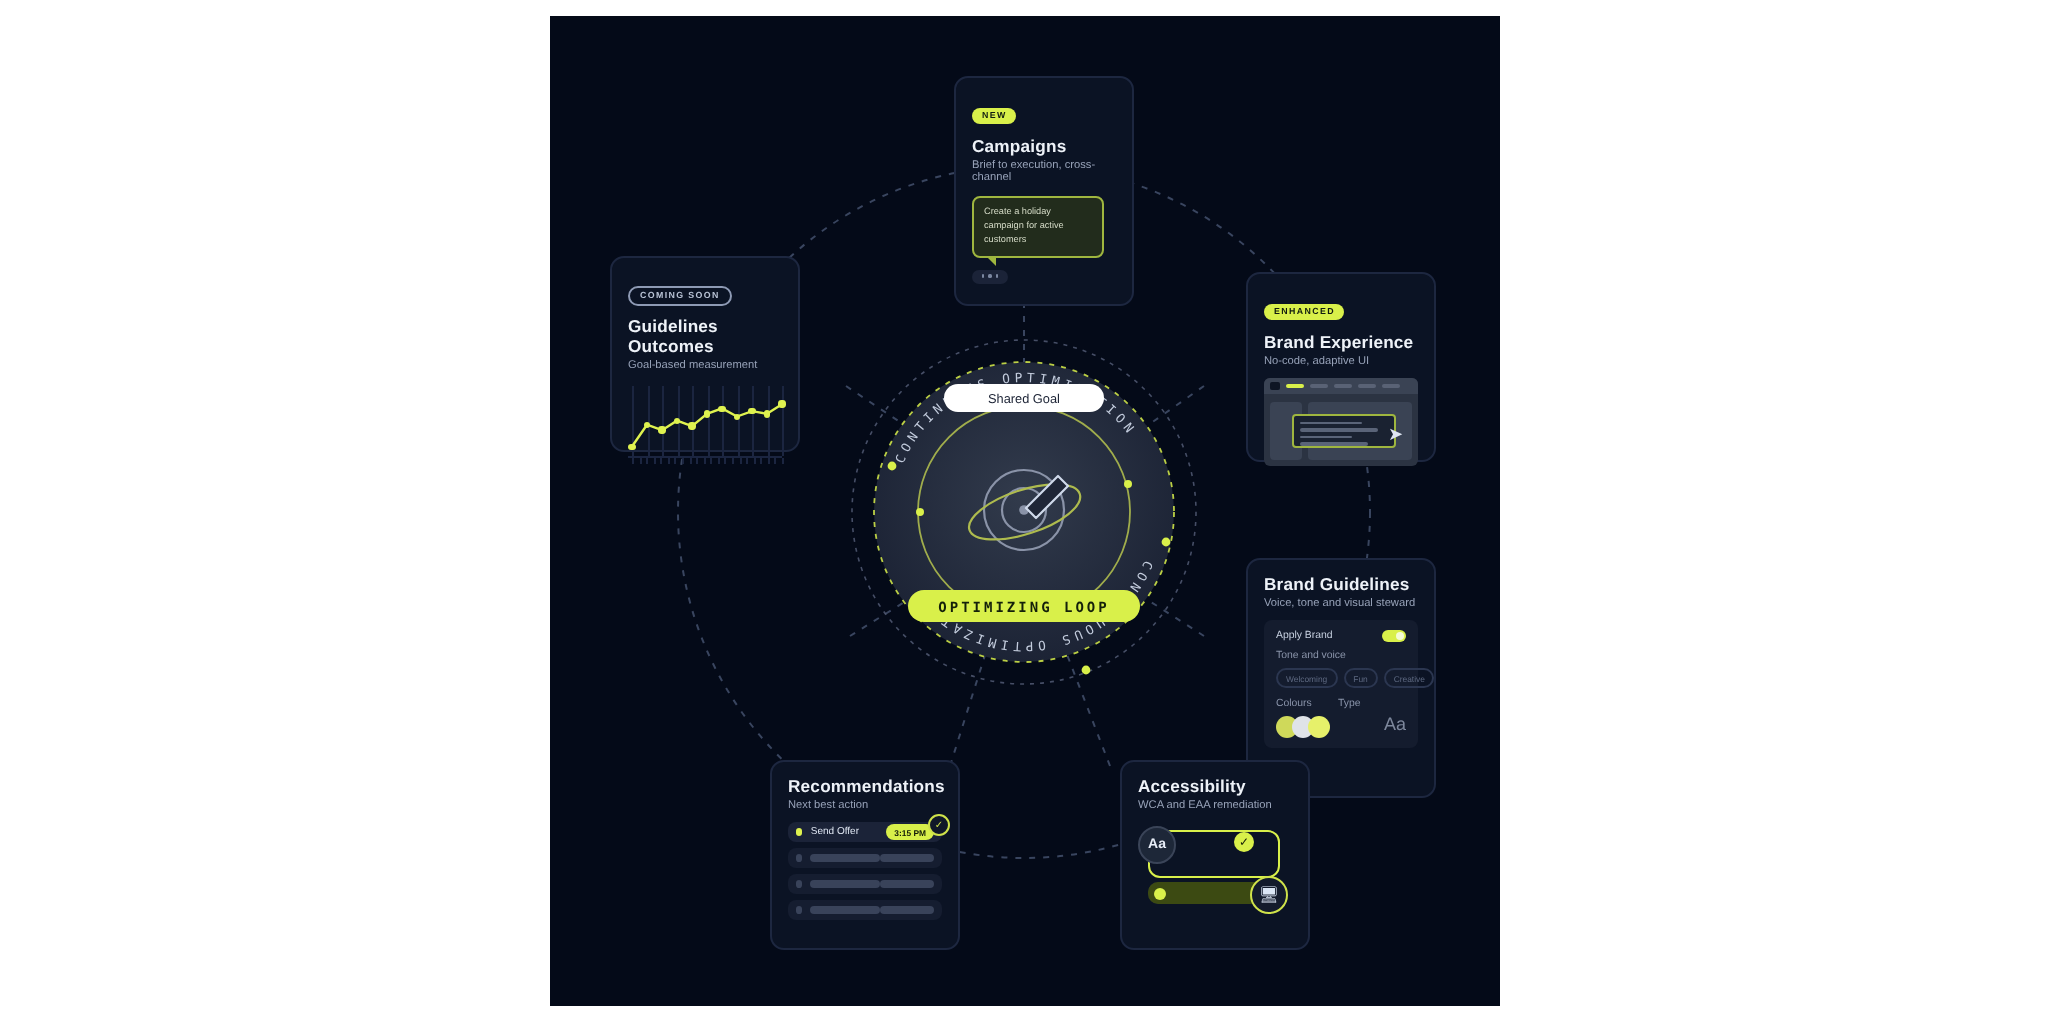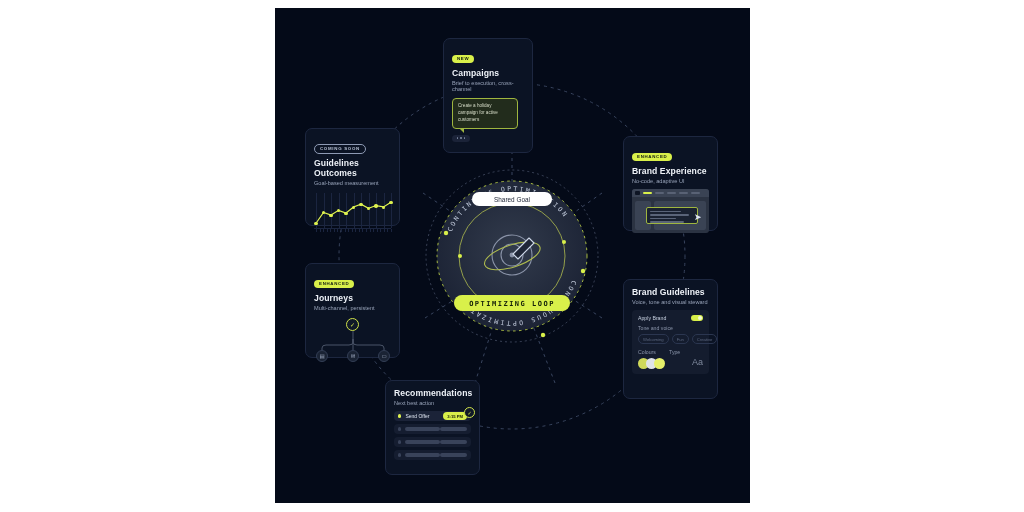--- a/index.html
+++ b/index.html
@@ -130,21 +130,21 @@
           <rect x="49" y="25" width="80" height="14" rx="7" fill="#ffffff"></rect>
           <text x="89" y="34.6" text-anchor="middle" font-family="Liberation Sans, sans-serif" font-size="6.4" fill="#1a2133">Shared Goal</text>
         </g>
         <g>
           <rect x="31" y="128" width="116" height="16" rx="8" fill="#d9f04a"></rect>
           <text x="89" y="139" text-anchor="middle" font-family="DejaVu Sans Mono, monospace" font-size="7" letter-spacing="1.5" font-weight="bold" fill="#14200a">OPTIMIZING LOOP</text>
         </g>
       </svg>
     </div>
 
-    <div class="card" style="left:168px;top:30px;width:90px;height:115px;">
+    <div class="card" style="left:202px;top:30px;width:90px;height:115px;">
       <span class="badge fill">NEW</span>
       <div class="ctitle">Campaigns</div>
       <div class="csub">Brief to execution, cross-channel</div>
       <div class="bubble">
         <p>Create a holiday campaign for active customers</p>
       </div>
       <div class="dots">
           <i></i>
           <i></i>
           <i></i>
@@ -262,37 +262,20 @@
             <div style="display:flex;justify-content:space-between;align-items:baseline;margin-top:2px">
               <span style="color:#4d5costume;"></span>
               <span style="color:#6c footnote;"></span>
               <span style="color:#7d879c;font-size:9px;">Aa</span>
             </div>
           </div>
         </div>
       </div>
     </div>
 
-    <div class="card" style="left:30px;top:255px;width:95px;height:95px;">
-      <span class="badge fill">ENHANCED</span>
-      <div class="ctitle">Journeys</div>
-      <div class="csub">Multi-channel, persistent</div>
-      <div class="jtree">
-        <svg width="78" height="44" style="position:absolute;left:0;top:0;">
-          <line x1="39" y1="14" x2="39" y2="22" stroke="#4a5468" stroke-width="1"></line>
-          <path d="M 39,22 L 39,25 Q 39,28 35,28 L 12,28 Q 8,28 8,31 L 8,34" fill="none" stroke="#4a5468" stroke-width="1"></path>
-          <path d="M 39,22 L 39,34" fill="none" stroke="#4a5468" stroke-width="1"></path>
-          <path d="M 39,22 L 39,25 Q 39,28 43,28 L 66,28 Q 70,28 70,31 L 70,34" fill="none" stroke="#4a5468" stroke-width="1"></path>
-        </svg>
-        <div class="node ncheck" style="left:32px;top:1px;">✓</div>
-        <div class="node nleaf" style="left:2px;top:33px;">▤</div>
-        <div class="node nleaf" style="left:33px;top:33px;">✉</div>
-        <div class="node nleaf" style="left:64px;top:33px;">▭</div>
-      </div>
-    </div>
 
     <div class="card" style="left:110px;top:372px;width:95px;height:95px;">
       <div class="ctitle" style="margin-top:0">Recommendations</div>
       <div class="csub">Next best action</div>
       <div class="reclist" style="position:relative;">
         <div class="rec top">
           <span class="recdot"></span>
           <span class="rectext">Send Offer</span>
           <span class="timebadge">3:15 PM</span>
           <span class="checkmark">✓</span>
@@ -308,15 +291,28 @@
             <span class="recbar" style="width:28px;margin-left:auto"></span>
           </div>
         <div class="rec">
             <span class="recdot dim"></span>
             <span class="recbar" style="width:36px"></span>
             <span class="recbar" style="width:28px;margin-left:auto"></span>
           </div>
       </div>
     </div>
 
+    <div class="card" style="left:285px;top:372px;width:95px;height:95px;">
+      <div class="ctitle" style="margin-top:0">Accessibility</div>
+      <div class="csub">WCA and EAA remediation</div>
+      <div class="accbox">
+        <div class="accring"></div>
+        <div class="aacircle">Aa</div>
+        <div class="acccheck">✓</div>
+        <div class="accbar"></div>
+        <div class="accfill"></div>
+        <div class="accdot"></div>
+        <div class="monitor">🖥</div>
+      </div>
+    </div>
 
   </div>
 </div>
 
 </body></html>

